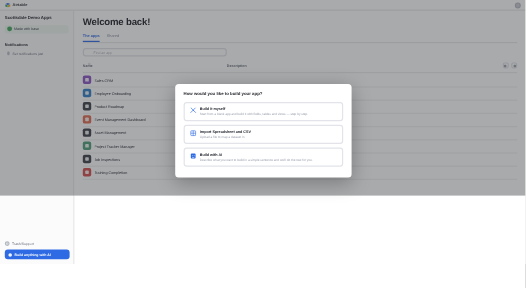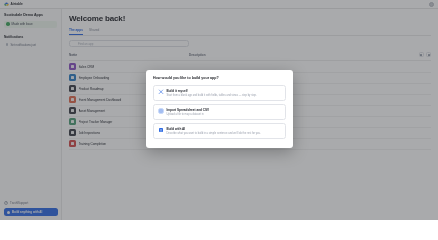--- a/index.html
+++ b/index.html
@@ -2,21 +2,21 @@
 <html><head>
 <meta charset="utf-8">
 <style>
   * { box-sizing: border-box; margin: 0; padding: 0; }
   html, body {
     width: 438px; height: 220px;
     font-family: "Liberation Sans", sans-serif;
     background: #ffffff;
     overflow: hidden;
   }
-  .app { position: relative; width: 438px; height: 220px; background: #fff; }
+  .app { position: relative; width: 438px; height: 163px; background: #fff; }
 
   
   .topbar {
     position: absolute; left: 0; top: 0; width: 438px; height: 9px;
     background: #fff; border-bottom: 1px solid #e5e5e5;
     display: flex; align-items: center; padding: 0 4px;
   }
   .brand { display: flex; align-items: center; gap: 1.5px; }
   .brand-glyph { width: 5px; height: 5px; position: relative; }
   .brand-glyph svg { display: block; }

